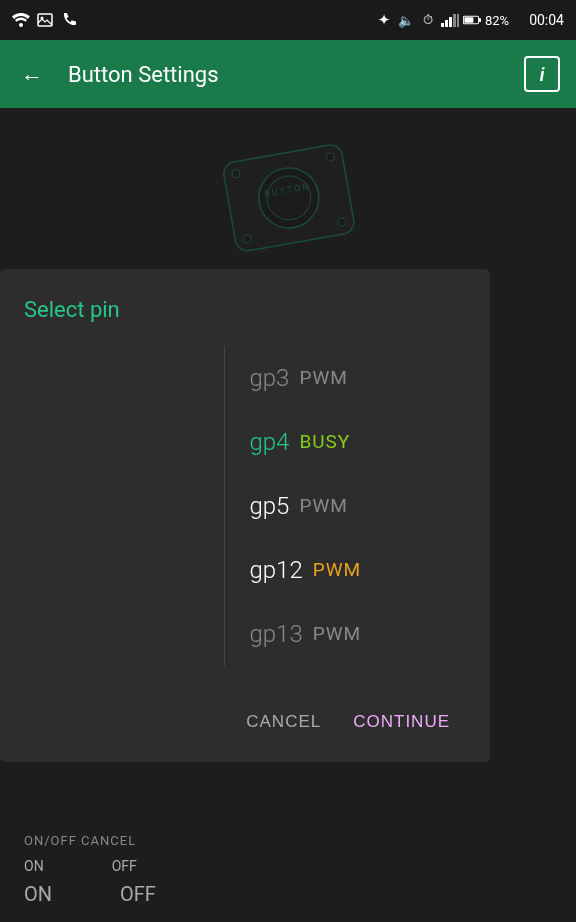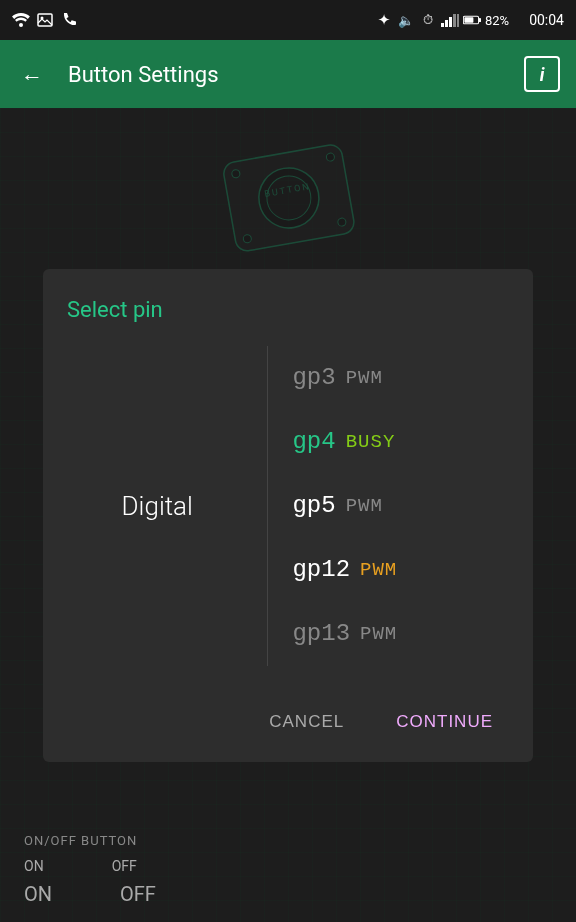--- a/index.html
+++ b/index.html
@@ -158,21 +158,20 @@
 
     
     .dialog-overlay {
       position: absolute;
       top: 0;
       left: 0;
       right: 0;
       bottom: 0;
       display: flex;
       align-items: center;
-      justify-content: center;
       background: rgba(0,0,0,0.3);
     }
 
     .dialog {
       width: 490px;
       background-color: #2d2d2d;
       border-radius: 6px;
       padding: 28px 24px 20px 24px;
       position: relative;
     }
@@ -214,21 +213,20 @@
       color: #ffffff;
     }
 
     
     .pin-list {
       flex: 1.2;
       display: flex;
       flex-direction: column;
       justify-content: space-around;
       padding-left: 24px;
-      font-family: Liberation Mono, monospace;
     }
 
     .pin-item {
       display: flex;
       align-items: center;
       gap: 10px;
       cursor: pointer;
       padding: 4px 0;
     }
 
@@ -248,21 +246,20 @@
     }
 
     .pin-badge.grey { color: #888888; }
     .pin-badge.teal { color: #84cc16; }
     .pin-badge.yellow { color: #e8a020; }
 
     
     .dialog-buttons {
       display: flex;
       justify-content: flex-end;
-      gap: 20px;
       margin-top: 28px;
       padding-top: 8px;
     }
 
     .btn-cancel {
       color: #aaaaaa;
       font-size: 17px;
       font-weight: 500;
       letter-spacing: 1px;
       background: none;
@@ -372,21 +369,20 @@
     </svg>
   </div>
 
   <div class="dialog-overlay">
     <div class="dialog">
       <div class="dialog-title">Select pin</div>
 
       <div class="dialog-content">
 
         <div class="pin-categories">
-          <div class="category-item selected">Digital</div>
         </div>
 
         <div class="pin-list">
 
           <div class="pin-item">
             <span class="pin-name grey">gp3</span>
             <span class="pin-badge grey">PWM</span>
           </div>
 
           <div class="pin-item">
@@ -412,21 +408,21 @@
       </div>
 
       <div class="dialog-buttons">
         <button class="btn-cancel">CANCEL</button>
         <button class="btn-continue">CONTINUE</button>
       </div>
     </div>
   </div>
 
   <div class="bottom-labels">
-    <div class="on-off-labels">ON/OFF BUTTON</div>
+    <div class="on-off-labels">ON/OFF CANCEL</div>
     <div class="on-off-row">
       <span class="on-label">ON</span>
       <span class="off-label">OFF</span>
     </div>
     <div class="on-off-row" style="margin-top:8px;">
       <span class="on-value">ON</span>
       <span class="off-value">OFF</span>
     </div>
   </div>
 

